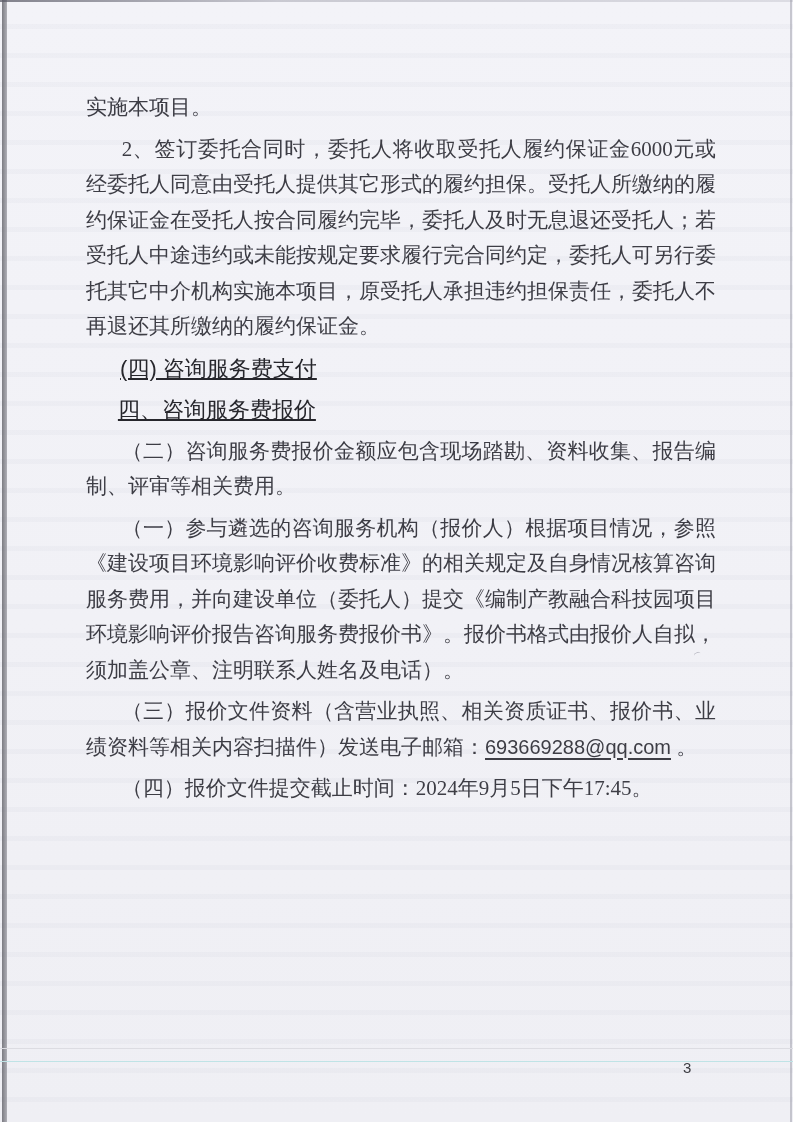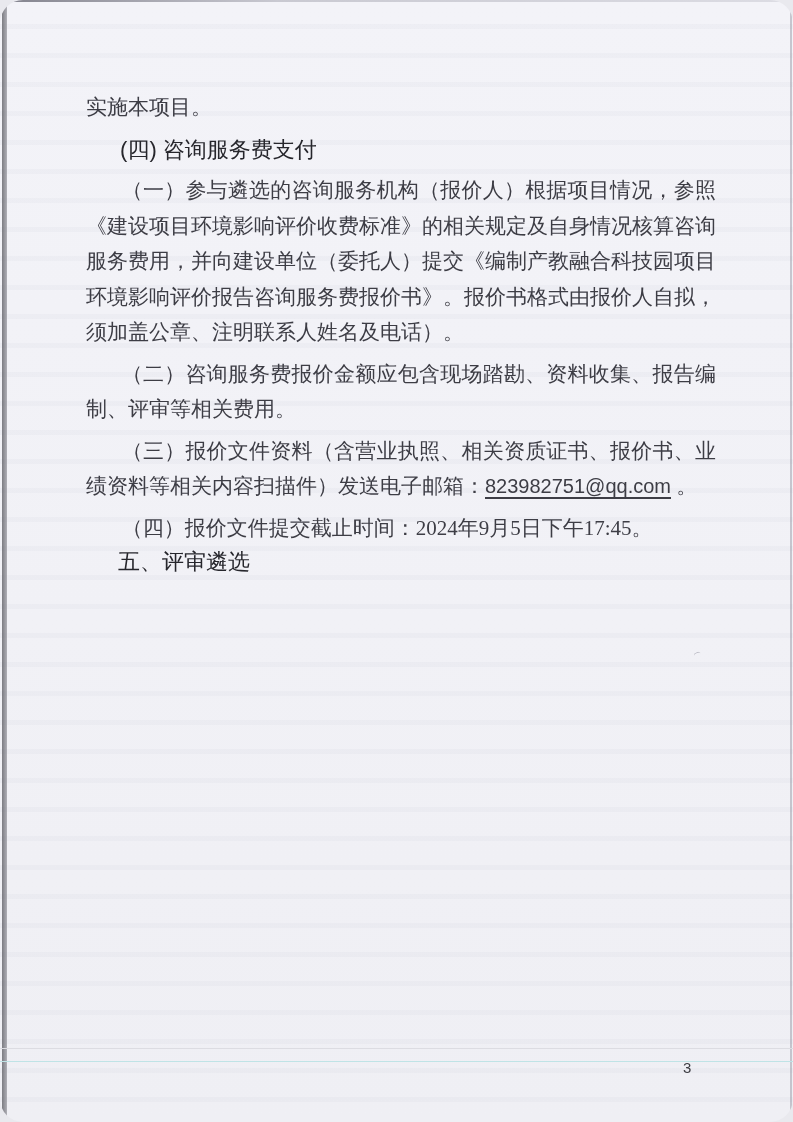--- a/index.html
+++ b/index.html
@@ -12,21 +12,20 @@
   .page {
     position: relative;
     width: 793px; height: 1122px;
     overflow: hidden;
     color: #3d3d45;
     background:
       repeating-linear-gradient(180deg,
         rgba(255,255,255,0) 0px, rgba(255,255,255,0) 24px,
         rgba(165,170,188,0.07) 24px, rgba(165,170,188,0.07) 29px),
       linear-gradient(180deg, #f3f3f8 0%, #f1f1f6 55%, #efeff4 100%);
-    border-radius: 23px;
   }
   .edge-left {
     position: absolute; left: 2px; top: 0; bottom: 0; width: 5px;
     background: linear-gradient(90deg, #55555c, #9a9aa2);
     opacity: 0.75; filter: blur(0.4px);
   }
   .edge-top {
     position: absolute; left: 0; right: 0; top: 0; height: 2px;
     background: linear-gradient(90deg, rgba(92,92,104,0.75), rgba(150,150,162,0.45) 35%, rgba(168,168,180,0.3));
   }
@@ -38,20 +37,21 @@
     position: absolute; left: 86px; top: 90px; width: 630px;
     font-size: 21px; line-height: 35.5px;
     text-align: justify;
   }
   .content p, .content h2, .content h3 { margin: 0 0 6px 0; font-weight: normal; }
   .para { text-indent: 1.7em; }
   .h1, .h2 {
     font-family: "Liberation Sans", "DejaVu Sans", sans-serif;
     font-size: 22px; line-height: 35.5px;
     color: #26262c;
+    text-decoration: underline;
   }
   .h1 { font-weight: 700; text-indent: 1.45em; margin-top: -4px; }
   .h1.tight { margin-top: -8px; }
   .h2 { font-weight: 500; text-indent: 1.55em; }
   .email-link {
     color: inherit;
     font-family: "Liberation Sans", "DejaVu Sans", sans-serif;
     font-size: 20px;
     text-decoration: underline;
     text-underline-offset: 4px;
@@ -82,33 +82,34 @@
 
 <div class="page">
   <div class="edge-left"></div>
   <div class="edge-top"></div>
   <div class="edge-right"></div>
   <div class="speckle"></div>
 
   <div class="content">
     <p>实施本项目。</p>
 
+    <p class="para">2、签订委托合同时，委托人将收取受托人履约保证金6000元或经委托人同意由受托人提供其它形式的履约担保。受托人所缴纳的履约保证金在受托人按合同履约完毕，委托人及时无息退还受托人；若受托人中途违约或未能按规定要求履行完合同约定，委托人可另行委托其它中介机构实施本项目，原受托人承担违约担保责任，委托人不再退还其所缴纳的履约保证金。</p>
 
     <h3 class="h2">(四) 咨询服务费支付</h3>
 
 
+    <h2 class="h1">四、咨询服务费报价</h2>
+
+    <p class="para">（二）咨询服务费报价金额应包含现场踏勘、资料收集、报告编制、评审等相关费用。</p>
 
     <p class="para">（一）参与遴选的咨询服务机构（报价人）根据项目情况，参照《建设项目环境影响评价收费标准》的相关规定及自身情况核算咨询服务费用，并向建设单位（委托人）提交《编制产教融合科技园项目环境影响评价报告咨询服务费报价书》。报价书格式由报价人自拟，须加盖公章、注明联系人姓名及电话）。</p>
 
-    <p class="para">（二）咨询服务费报价金额应包含现场踏勘、资料收集、报告编制、评审等相关费用。</p>
-
-    <p class="para"><span>（三）报价文件资料（含营业执照、相关资质证书、报价书、业绩资料等相关内容扫描件）发送电子邮箱：</span><a class="email-link">823982751@qq.com</a><span> 。</span></p>
+    <p class="para"><span>（三）报价文件资料（含营业执照、相关资质证书、报价书、业绩资料等相关内容扫描件）发送电子邮箱：</span><a class="email-link">693669288@qq.com</a><span> 。</span></p>
 
     <p class="para">（四）报价文件提交截止时间：2024年9月5日下午17:45。</p>
 
-    <h2 class="h1 tight">五、评审遴选</h2>
 
   </div>
 
   <div class="rule-gray"></div>
   <div class="rule-cyan"></div>
   <div class="pagenum">3</div>
 </div>
 
 </body></html>

